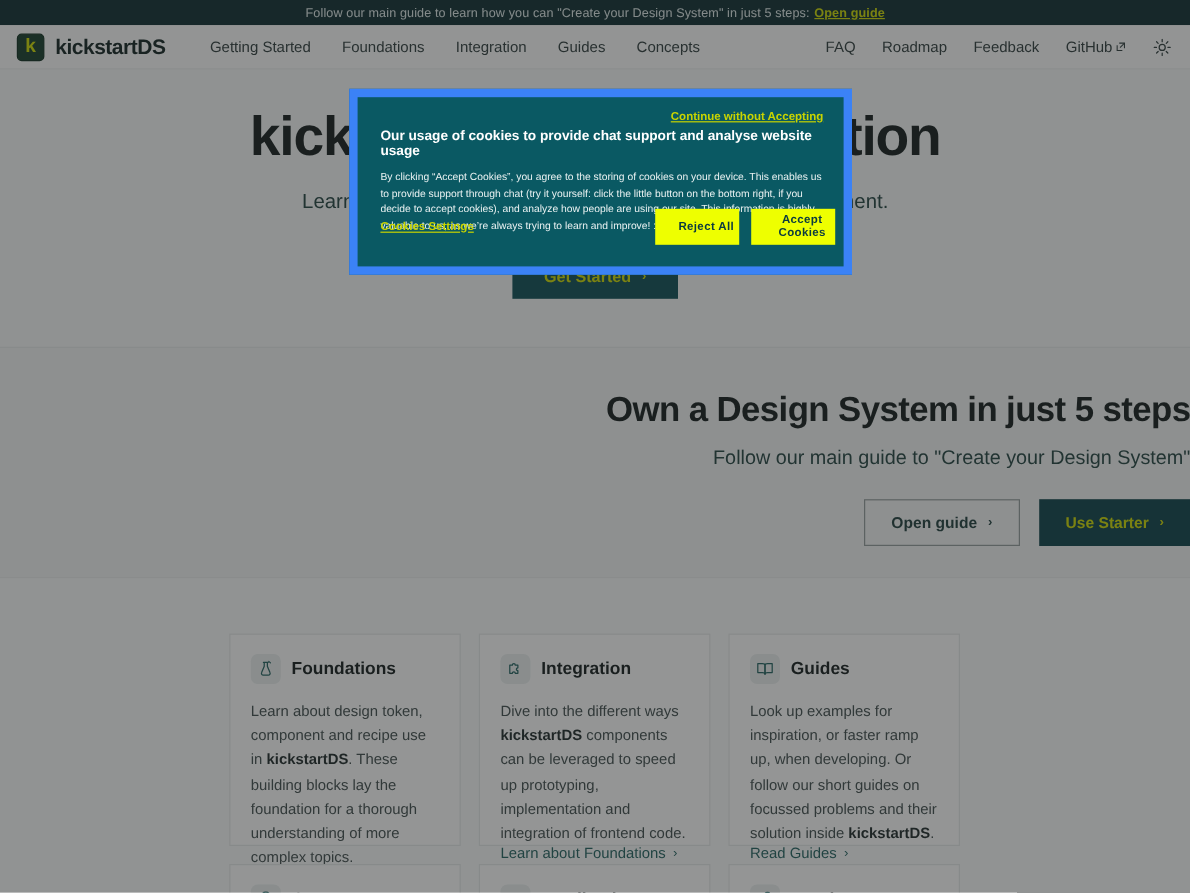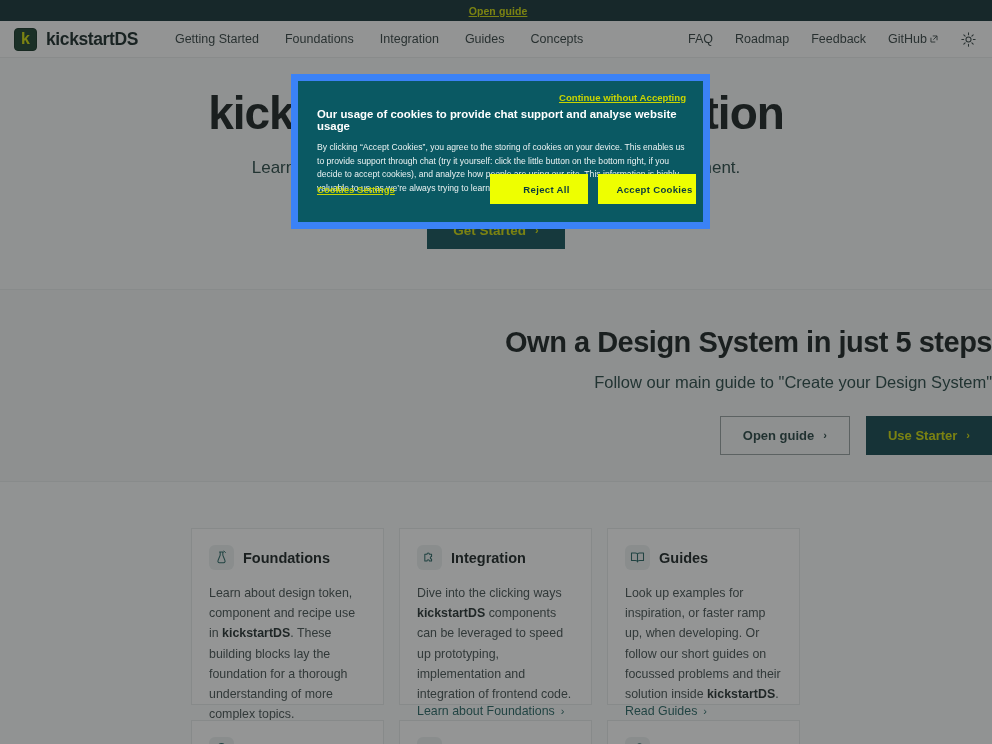--- a/index.html
+++ b/index.html
@@ -195,29 +195,30 @@
   }
   .cookie-settings {
     font-size: 9.6px; font-weight: bold; color: #c8d400;
     text-decoration: underline; cursor: pointer;
   }
   .cookie-btns { margin-left: auto; display: flex; gap: 10px; }
   .cookie-btn {
     background: #eeff00; border: none; cursor: pointer;
     font-size: 9.6px; font-weight: bold; color: #0a3a40;
     letter-spacing: .3px;
-    width: 98px; height: 30px; padding-left: 15px;
+    width: 70px; height: 30px; padding-left: 15px;
   }
 </style>
 </head>
 <body>
 
 <div id="page">
 
   <div class="announce">
+    <span>Follow our main guide to learn how you can "Create your Design System" in just 5 steps:</span>
     <a class="announce-link" href="#">Open guide</a>
   </div>
 
   <div class="header">
     <div class="brand">
       <span class="logo-mark">k</span>
       <span class="logo-text">kickstartDS</span>
     </div>
 
     <nav class="nav-main">
@@ -298,21 +299,21 @@
 
       <div class="card card-row1">
         <div class="card-head">
           <span class="card-ico">
             <svg width="15" height="15" viewBox="0 0 16 16">
               <path d="M3 4.6h2.3a1.3 1.3 0 112.6 0h2.3v2.3a1.3 1.3 0 100 2.6v2.3H7.9a1.3 1.3 0 10-2.6 0H3z" fill="none" stroke="#1f5e5c" stroke-width="1.1" stroke-linejoin="round"></path>
             </svg>
           </span>
           <span class="card-title">Integration</span>
         </div>
-        <p class="card-body"><span>Dive into the clicking ways </span><b>kickstartDS</b><span> components can be leveraged to speed up prototyping, implementation and integration of frontend code.</span></p>
+        <p class="card-body"><span>Dive into the different ways </span><b>kickstartDS</b><span> components can be leveraged to speed up prototyping, implementation and integration of frontend code.</span></p>
         <a class="card-link" href="#">
           <span>Learn about Foundations</span>
           <span class="chev">›</span>
         </a>
       </div>
 
       <div class="card card-row1">
         <div class="card-head">
           <span class="card-ico">
             <svg width="15" height="15" viewBox="0 0 16 16">

